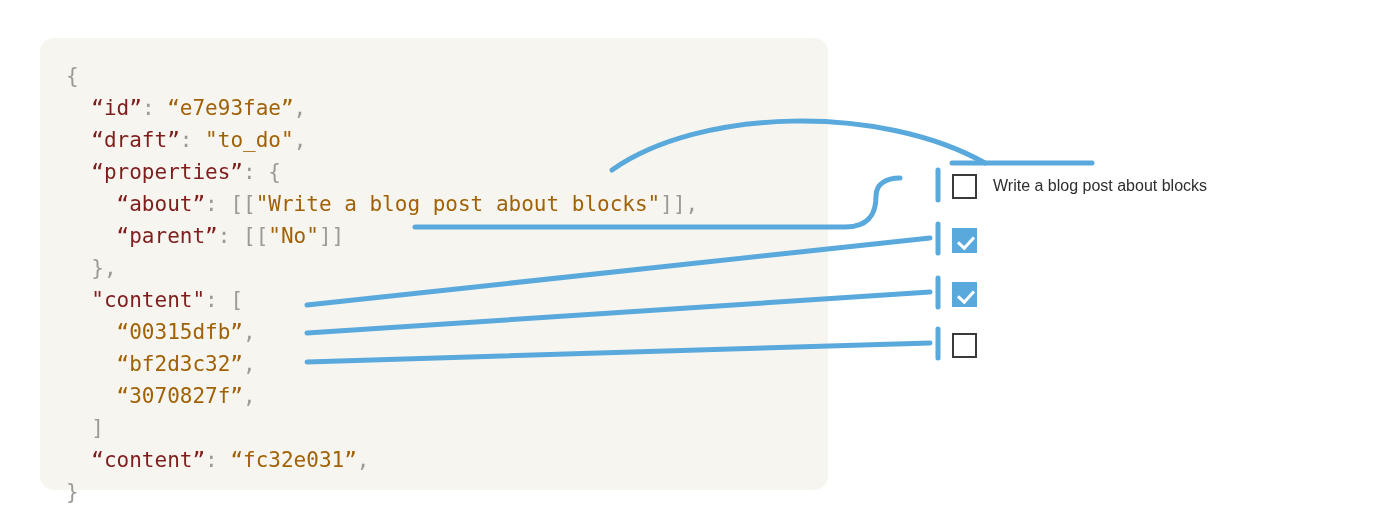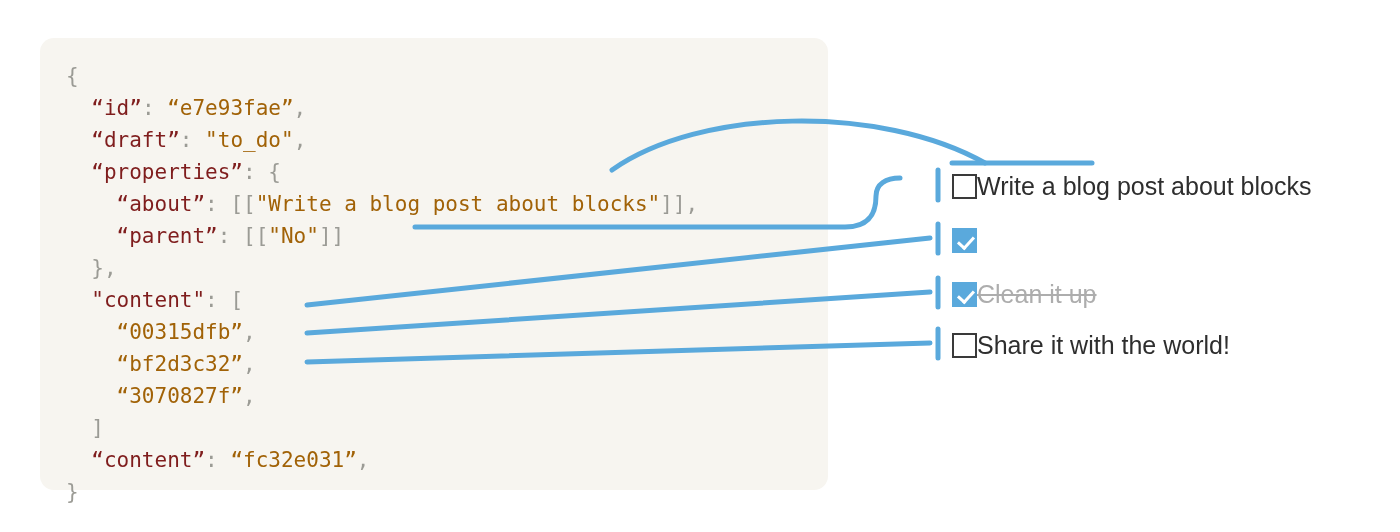--- a/index.html
+++ b/index.html
@@ -96,21 +96,22 @@
     left: 7px;
     top: 3px;
     width: 7px;
     height: 13px;
     border: solid #ffffff;
     border-width: 0 3px 3px 0;
     transform: rotate(42deg);
   }
 
   .todo-label {
-    font-size: 25px;
+    margin-left: 16px;
+    font-size: 16px;
     color: #2e2e2e;
     white-space: nowrap;
     font-family: "Liberation Sans", sans-serif;
   }
   .todo-label.done {
     color: #adadad;
     text-decoration: line-through;
     text-decoration-color: #adadad;
   }
 </style>
@@ -160,21 +161,19 @@
   <div id="todo-list">
     <div class="todo-row" style="top:6px">
       <span class="box unchecked"></span>
       <span class="todo-label">Write a blog post about blocks</span>
     </div>
     <div class="todo-row" style="top:60px">
       <span class="box checked"></span>
     </div>
     <div class="todo-row" style="top:114px">
       <span class="box checked"></span>
-      <span class="todo-label done">Clean it up</span>
     </div>
     <div class="todo-row" style="top:165px">
       <span class="box unchecked"></span>
-      <span class="todo-label">Share it with the world!</span>
     </div>
   </div>
 
 </div>
 
 </body></html>

